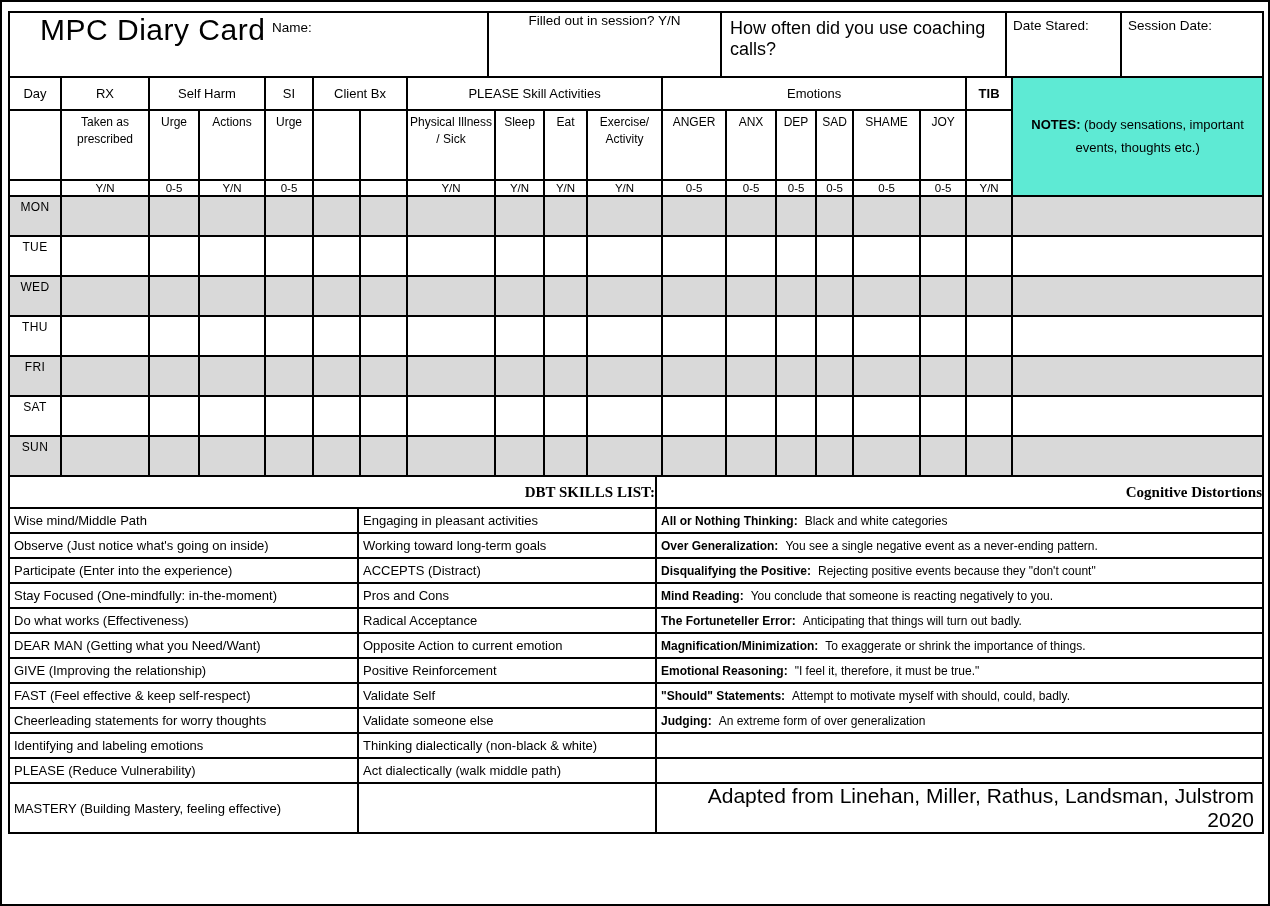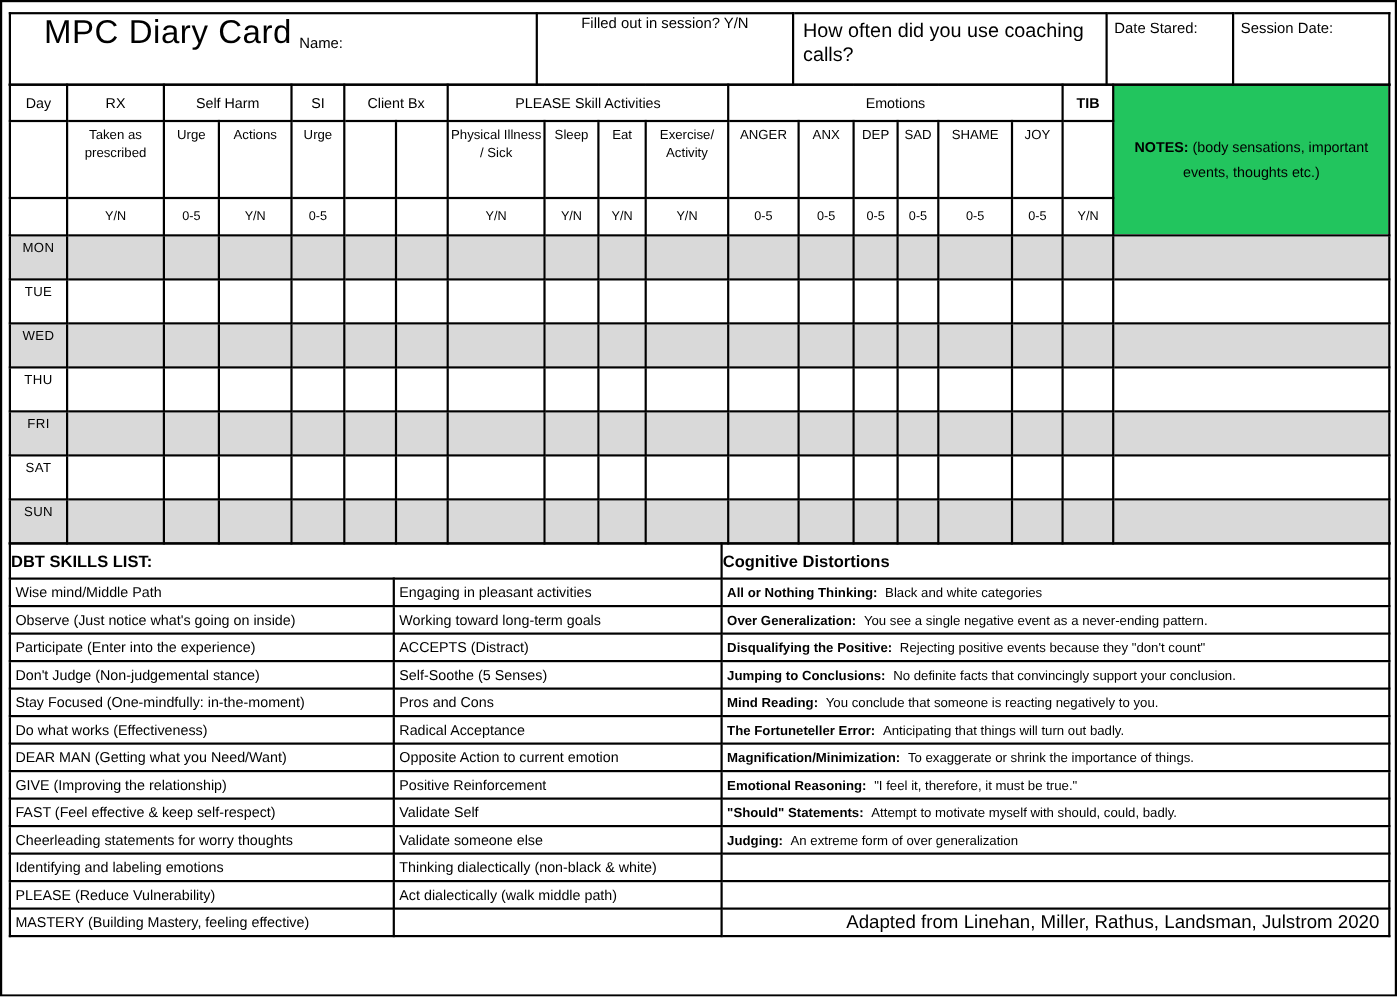--- a/index.html
+++ b/index.html
@@ -17,45 +17,45 @@
     background:#fff;
   }
   table { border-collapse:collapse; table-layout:fixed; width:1254px; }
   td, th { border:2px solid #000; padding:0; overflow:hidden; font-weight:normal; }
 
   
   .band td { vertical-align:top; }
   .band tr { height:65px; }
   .titlecell { position:relative; vertical-align:middle; }
   .form-title { font-size:30px; letter-spacing:0.5px; padding-left:30px; }
-  .name-label { position:absolute; left:262px; top:7px; font-size:13.5px;margin-top:12px; }
+  .name-label { position:absolute; left:262px; top:7px; font-size:13.5px; }
   .filledcell { vertical-align:middle; text-align:center; font-size:13.5px; }
   .coachcell  { font-size:18px; padding:5px 4px 0 8px; }
   .datecell   { font-size:13.5px; padding:5px 4px 0 6px; }
 
   
   .diary { margin-top:-2px; }
   .gh td { height:33px; font-size:13px; text-align:center; vertical-align:middle; }
   .gh .tib-h { font-weight:bold; }
   .sh td { height:70px; font-size:12px; text-align:center; vertical-align:top; padding-top:3px; line-height:1.45; }
-  .yn td { height:34px; font-size:11.5px; text-align:center; vertical-align:middle; }
+  .yn td { height:16px; font-size:11.5px; text-align:center; vertical-align:middle; }
   .day td { height:40px; }
   .day .dl { font-size:12px; text-align:center; vertical-align:top; padding-top:3px; letter-spacing:0.4px; }
   .shade td { background:#d9d9d9; }
-  .notes-cell { vertical-align:middle; text-align:center; font-size:12.5px; line-height:1.7; padding:0 8px; background:#22c55e; }
+  .notes-cell { vertical-align:middle; text-align:center; font-size:12.5px; line-height:1.7; padding:0 8px; background:#5eead4; }
   .notes-cell b { font-weight:bold; }
 
   
   .bottom { margin-top:-2px; }
-  .bottom th { height:32px; font-size:15px; font-weight:bold; text-align:left; vertical-align:middle; }
+  .bottom th { height:32px; font-size:15px; font-weight:bold; text-align:right; vertical-align:middle;font-family:Liberation Serif, serif; }
   .bottom td { height:25px; }
   .bottom td.sk { font-size:13px; padding:0 4px; vertical-align:middle; }
   .bottom td.dist { font-size:12px; padding:0 4px; vertical-align:middle; }
   .bottom td.dist b { font-weight:bold; margin-right:7px; }
-  .bottom td.attr { font-size:17px; text-align:right; padding-right:8px; }
+  .bottom td.attr { font-size:21px; text-align:right; padding-right:8px; }
 </style>
 </head>
 <body>
 
 <div class="page">
 
   <table class="band">
     <colgroup>
       <col style="width:479px">
         <col style="width:233px">
@@ -325,25 +325,20 @@
           <td class="sk">Observe (Just notice what's going on inside)</td>
           <td class="sk">Working toward long-term goals</td>
           <td class="dist"><b>Over Generalization:</b><span>You see a single negative event as a never-ending pattern.</span></td>
         </tr>
         <tr>
           <td class="sk">Participate (Enter into the experience)</td>
           <td class="sk">ACCEPTS (Distract)</td>
           <td class="dist"><b>Disqualifying the Positive:</b><span>Rejecting positive events because they "don't count"</span></td>
         </tr>
         <tr>
-          <td class="sk">Don't Judge (Non-judgemental stance)</td>
-          <td class="sk">Self-Soothe (5 Senses)</td>
-          <td class="dist"><b>Jumping to Conclusions:</b><span>No definite facts that convincingly support your conclusion.</span></td>
-        </tr>
-        <tr>
           <td class="sk">Stay Focused (One-mindfully: in-the-moment)</td>
           <td class="sk">Pros and Cons</td>
           <td class="dist"><b>Mind Reading:</b><span>You conclude that someone is reacting negatively to you.</span></td>
         </tr>
         <tr>
           <td class="sk">Do what works (Effectiveness)</td>
           <td class="sk">Radical Acceptance</td>
           <td class="dist"><b>The Fortuneteller Error:</b><span>Anticipating that things will turn out badly.</span></td>
         </tr>
         <tr>

